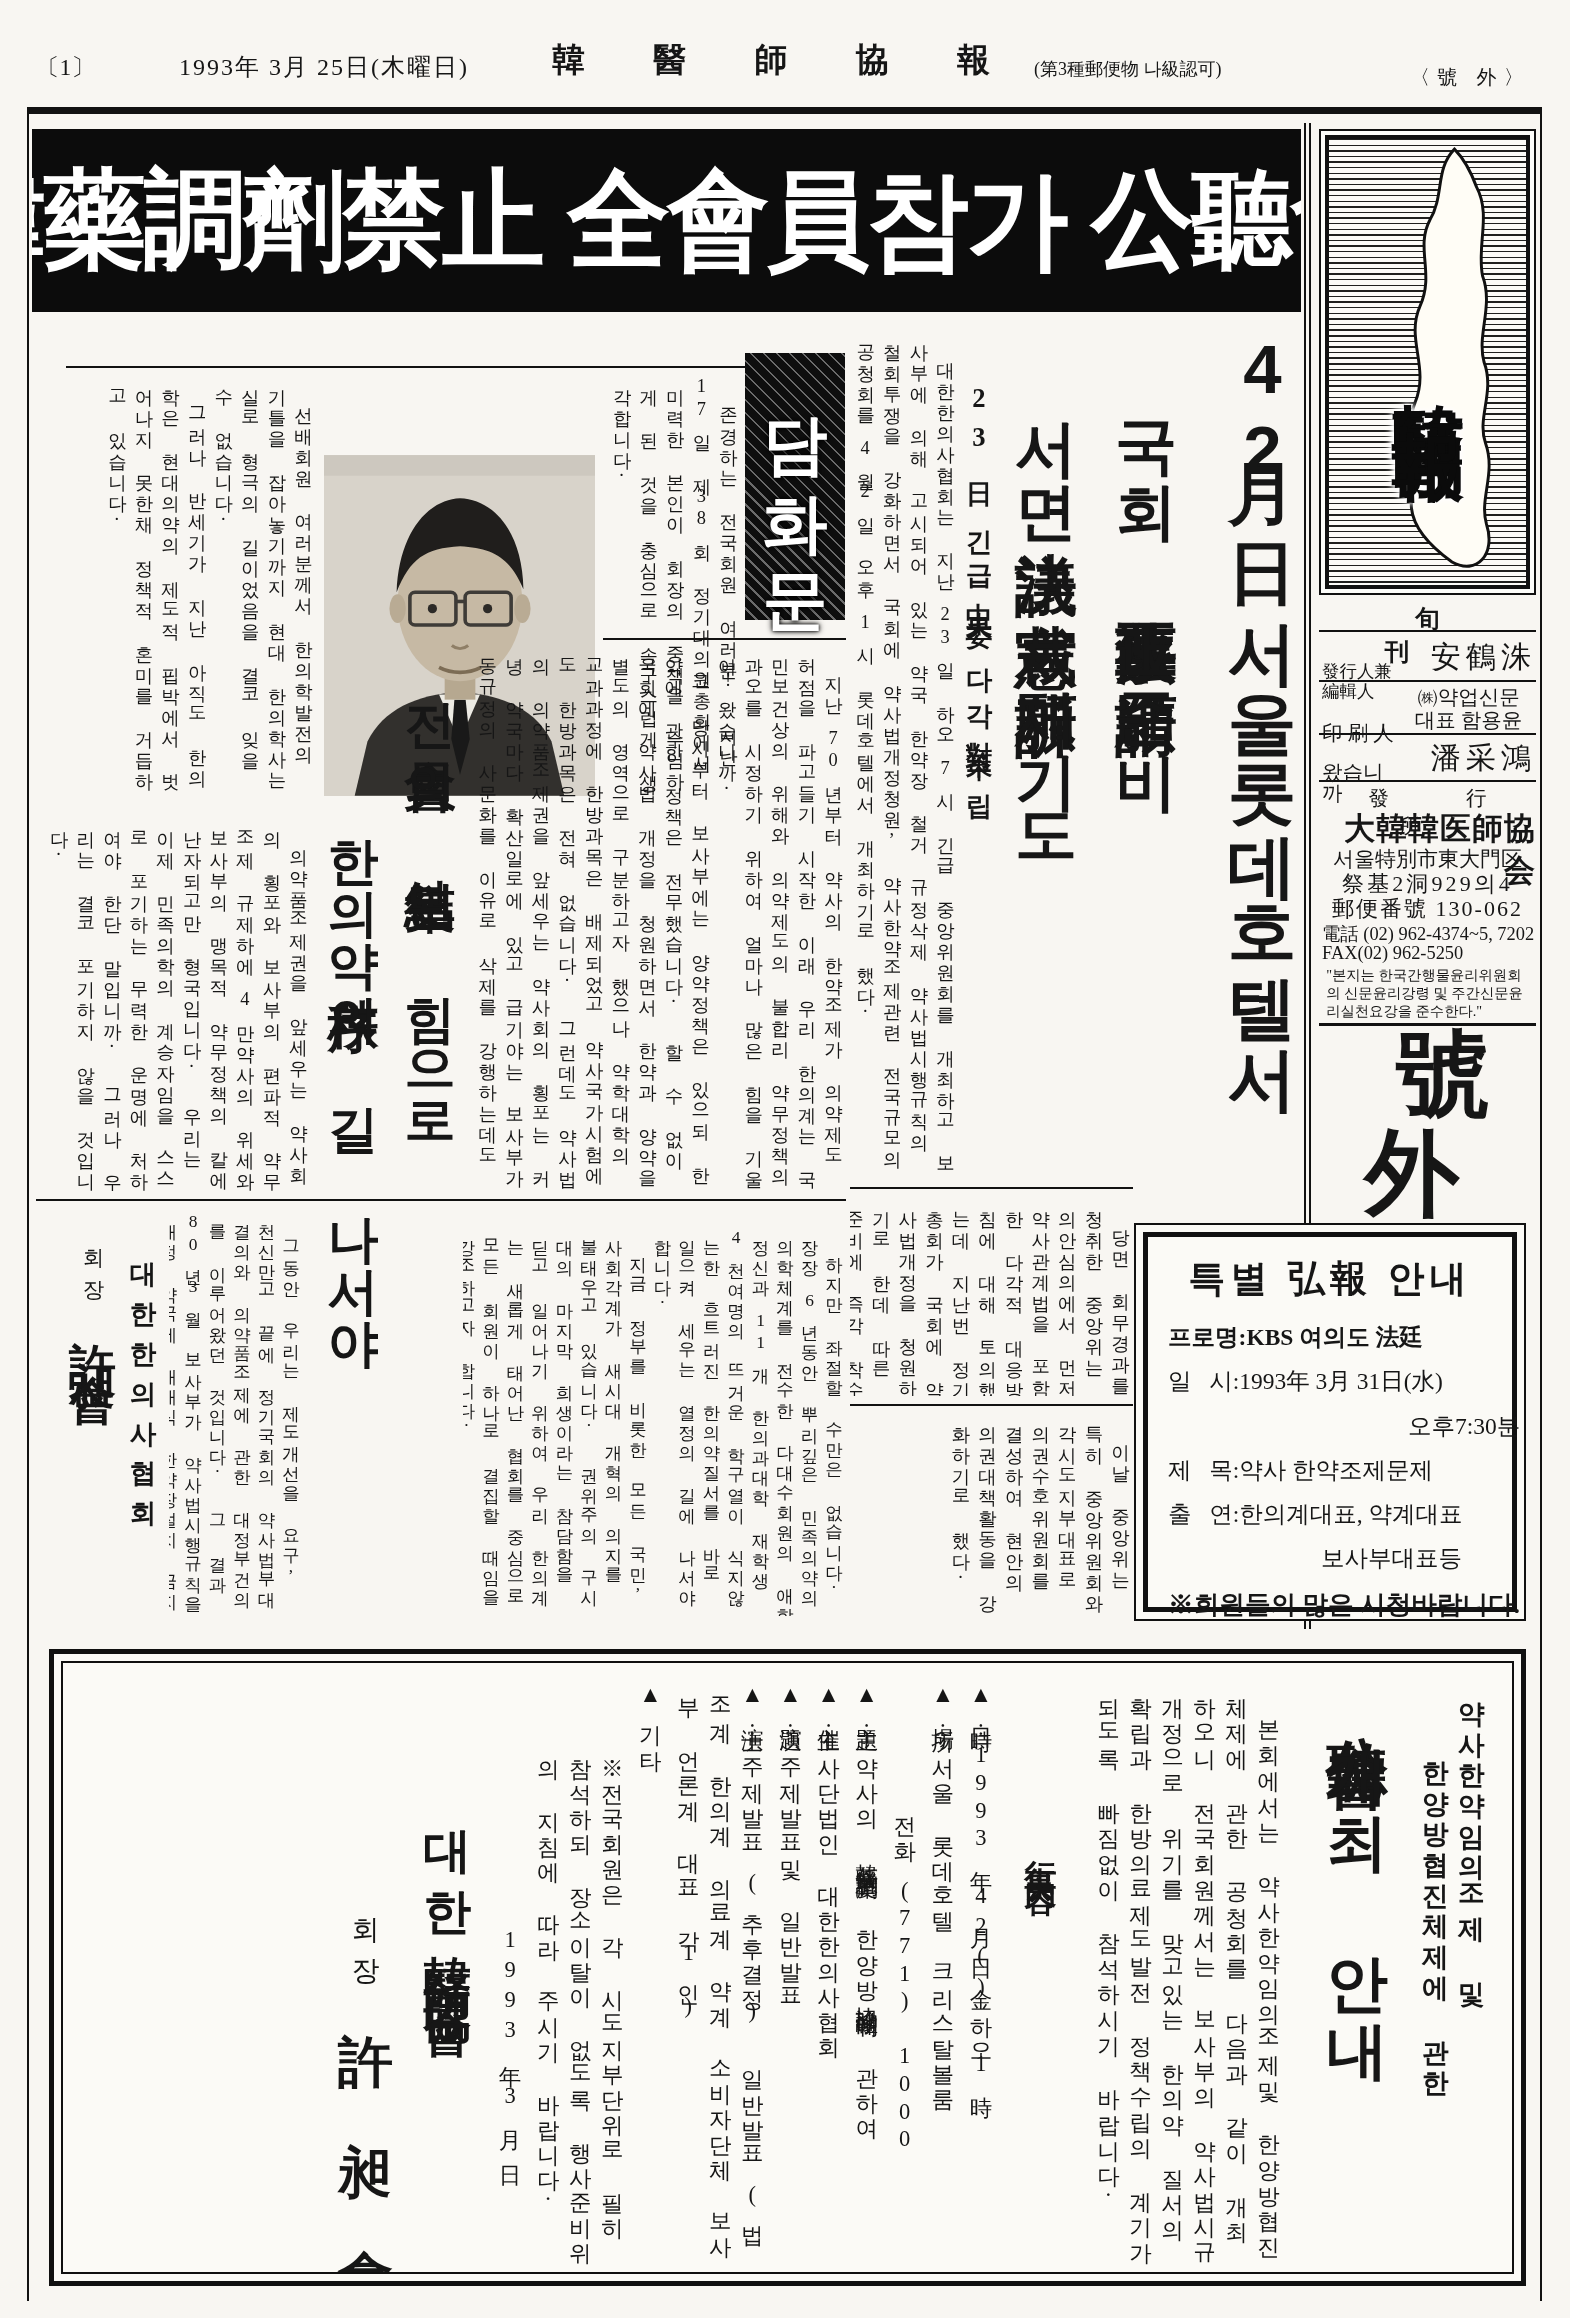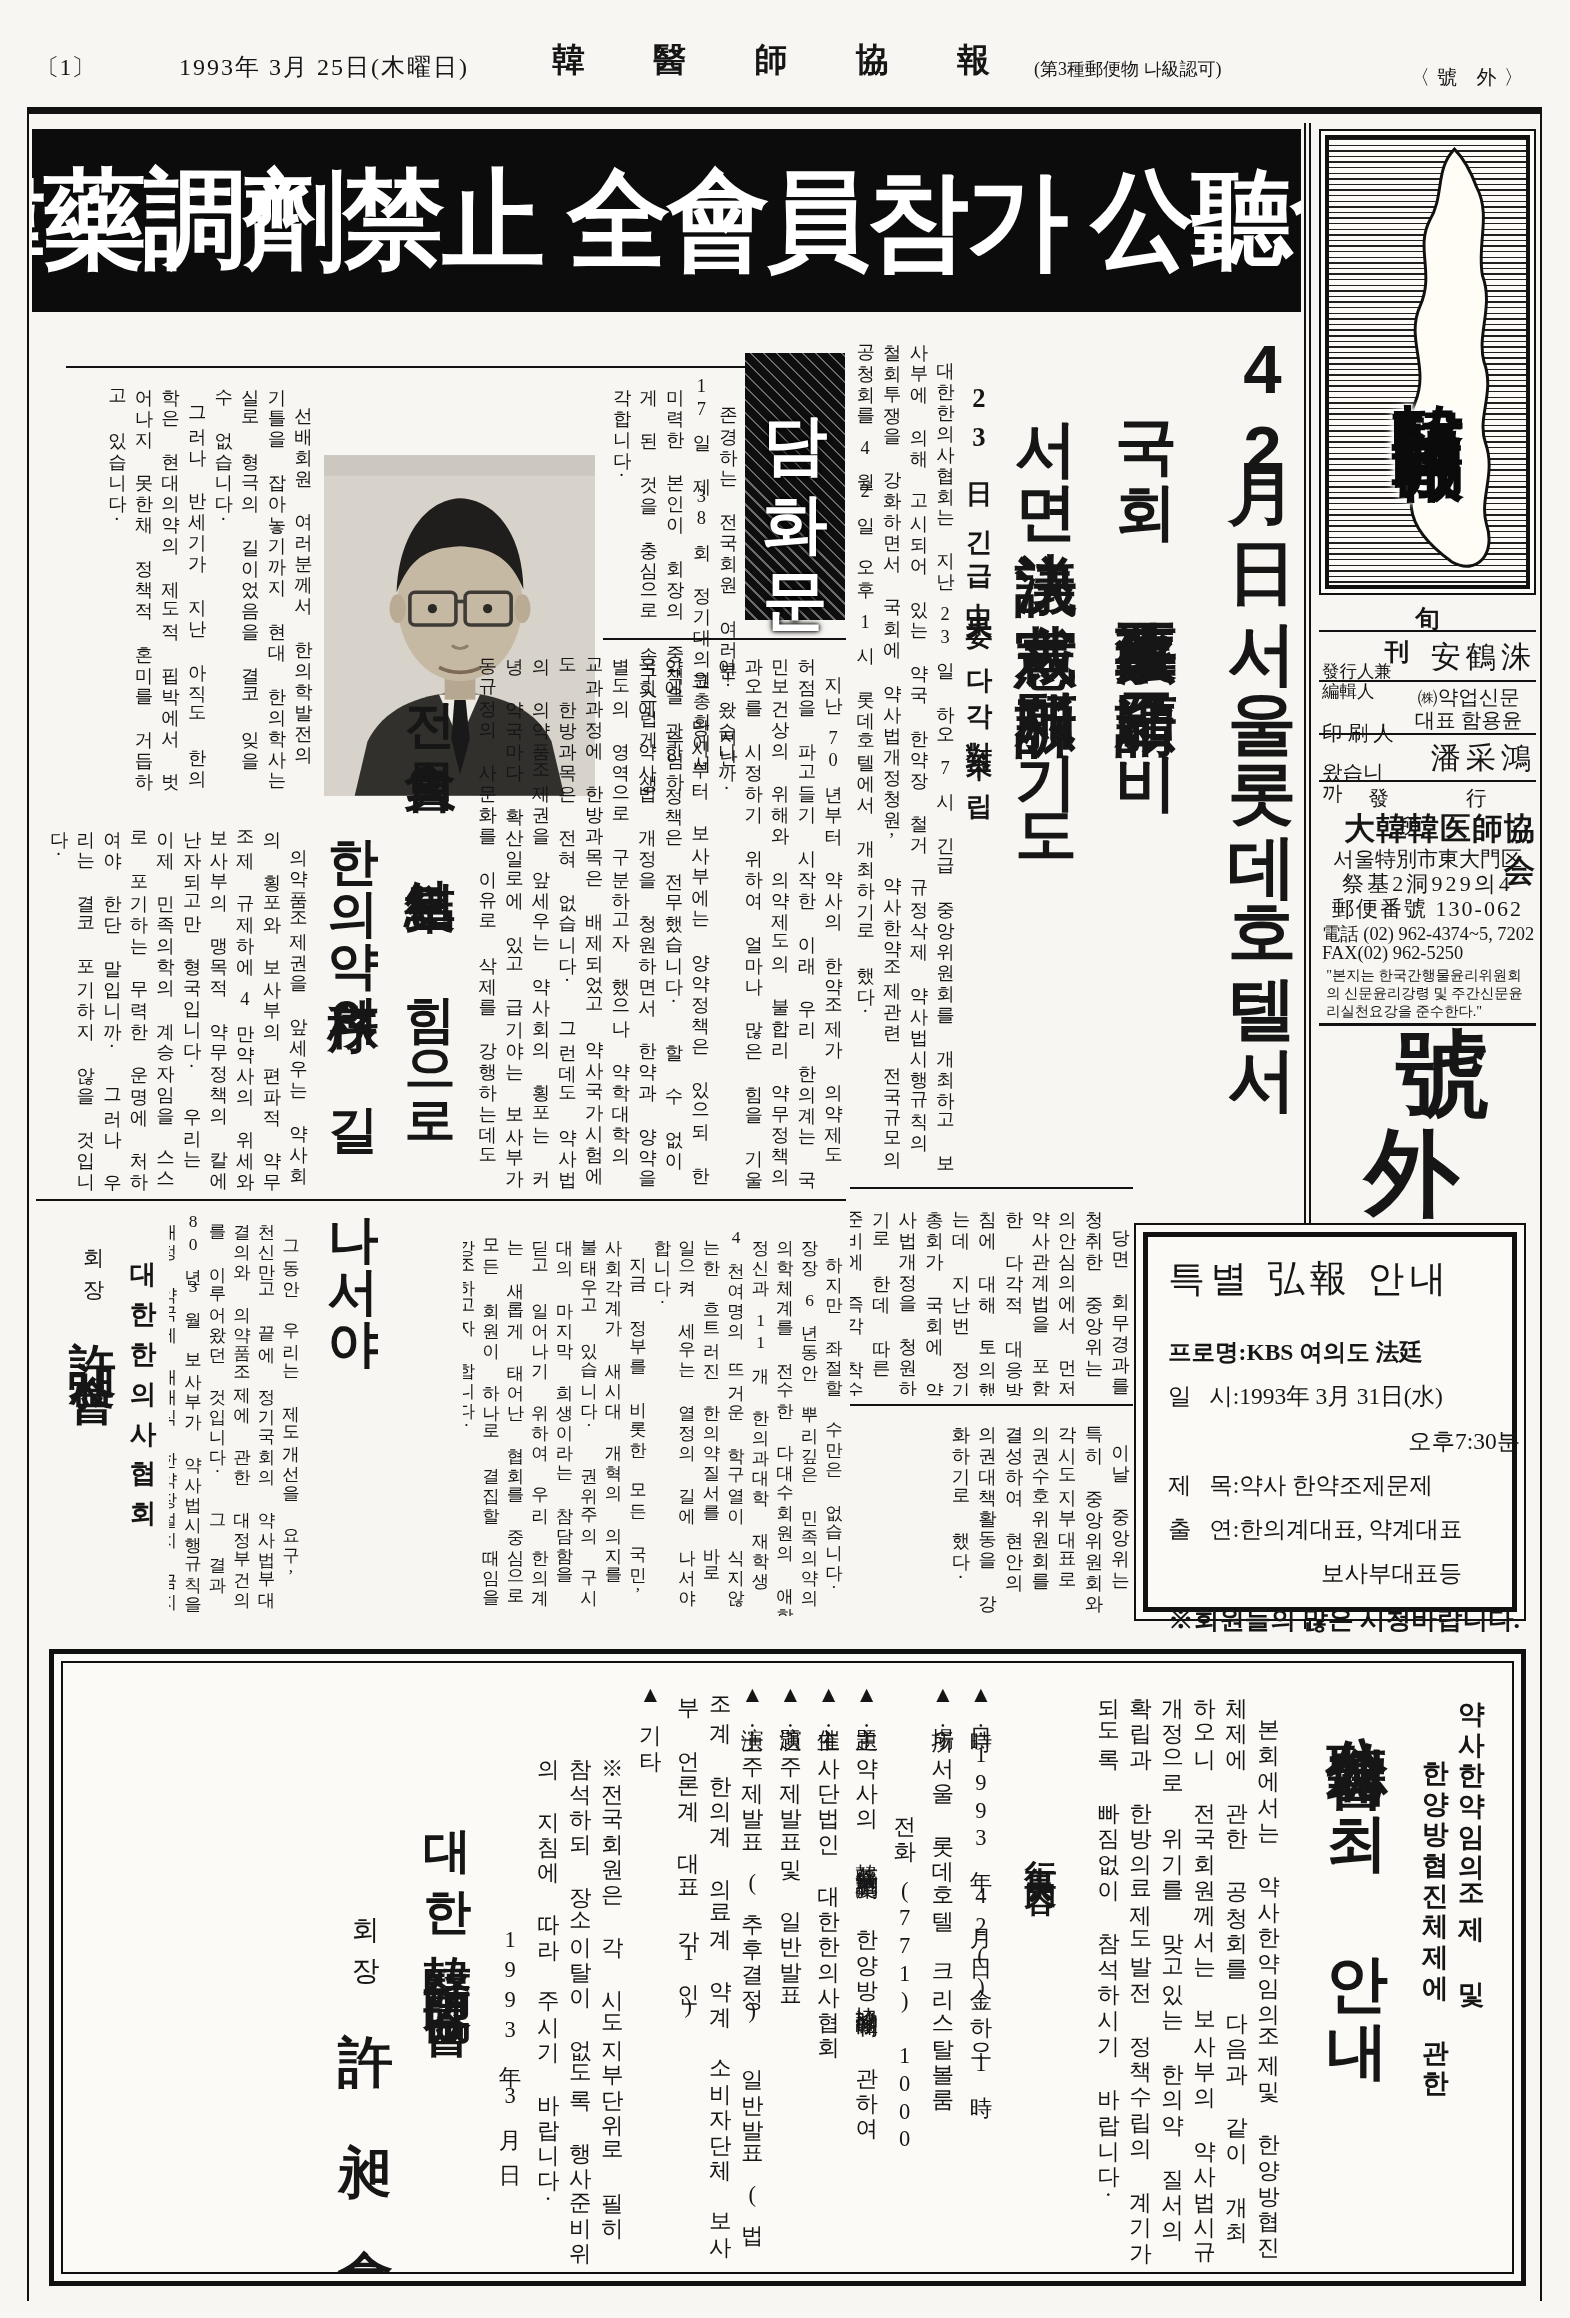--- a/index.html
+++ b/index.html
@@ -58,22 +58,22 @@
   .mast-rule { left:1319px; top:1023px; width:217px; height:2.6px; }
   .ed-char { left:1319px; width:217px; text-align:center; font-size:95px; font-weight:900;
              line-height:1; font-family:"Liberation Serif", serif; }
   .ed1 { top:1028px; padding-left:31px; }
   .ed2 { top:1127px; padding-right:31px; }
 
   
   .promo { left:1134px; top:1223px; width:392px; height:398px; border:2.6px solid #111;
            padding:6.6px; background:#fbfaf6; }
   .promo-inner { width:100%; height:100%; border:5.6px solid #111; padding:17.4px 20.5px 10.2px 20.5px; }
-  .promo-title { font-size:37px; font-weight:400; letter-spacing:5.1px;
-                 font-family:"Liberation Sans", sans-serif; margin-bottom:32px; }
+  .promo-title { font-size:37px; font-weight:700; text-align:center; letter-spacing:5.1px;
+                 font-family:"Liberation Sans", sans-serif; margin-bottom:17px; }
   .promo-line { font-size:23.5px; margin-bottom:12.3px; white-space:pre; }
   .promo-line.b { font-weight:bold; }
   .indent1 { padding-left:240px; }
   .indent2 { padding-left:153px; }
   .promo-note { font-size:25.6px; font-weight:bold; margin-top:7.2px; white-space:nowrap; }
 
   
   .ma-h1 { left:1216px; top:331px; height:828px; font-size:69px; font-weight:900;
            font-family:"Liberation Sans", sans-serif; letter-spacing:2px; }
   .ma-h2 { left:1104px; top:376px; height:787px; font-size:62px; font-weight:bold; letter-spacing:1px; }

